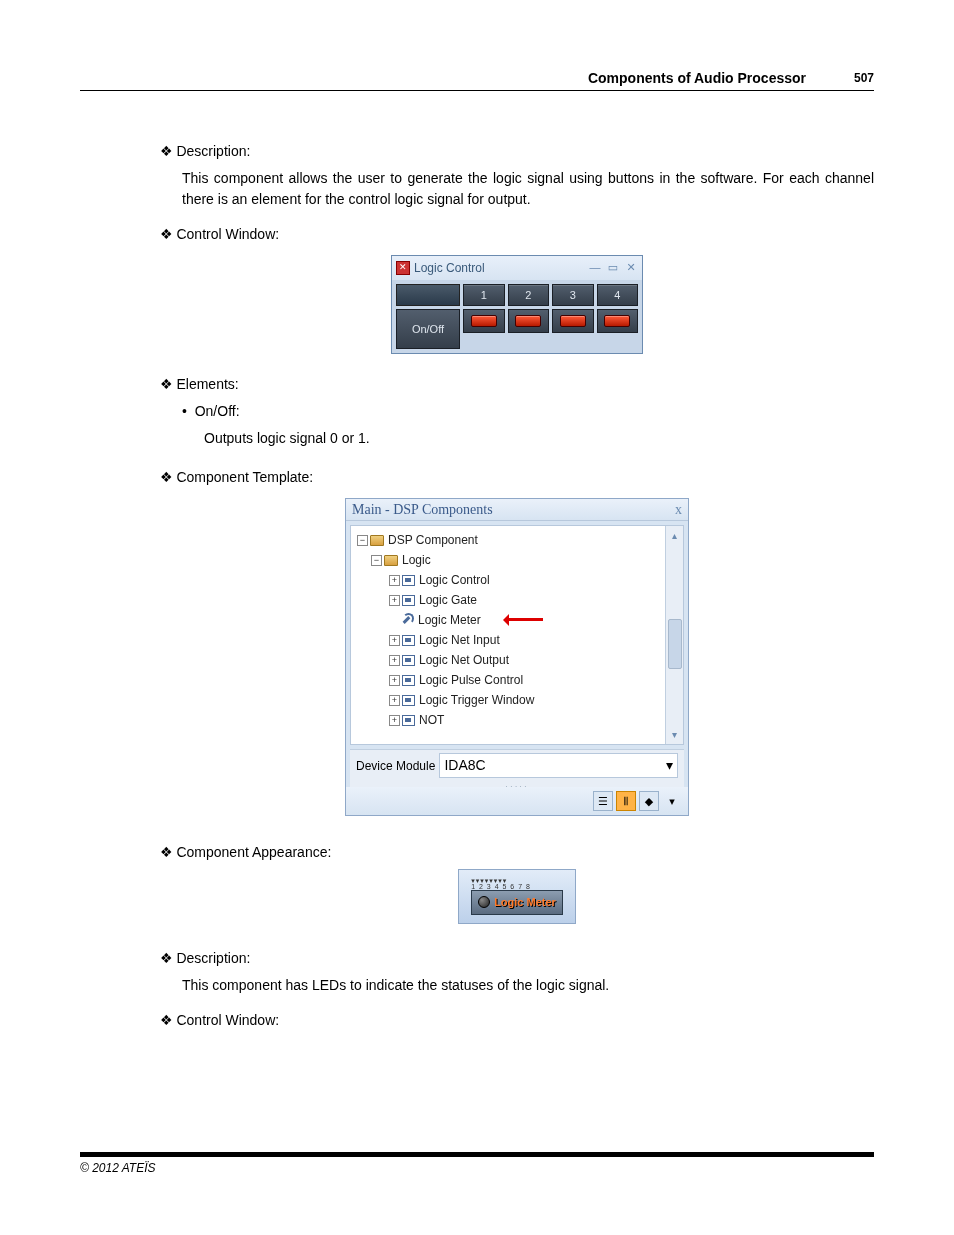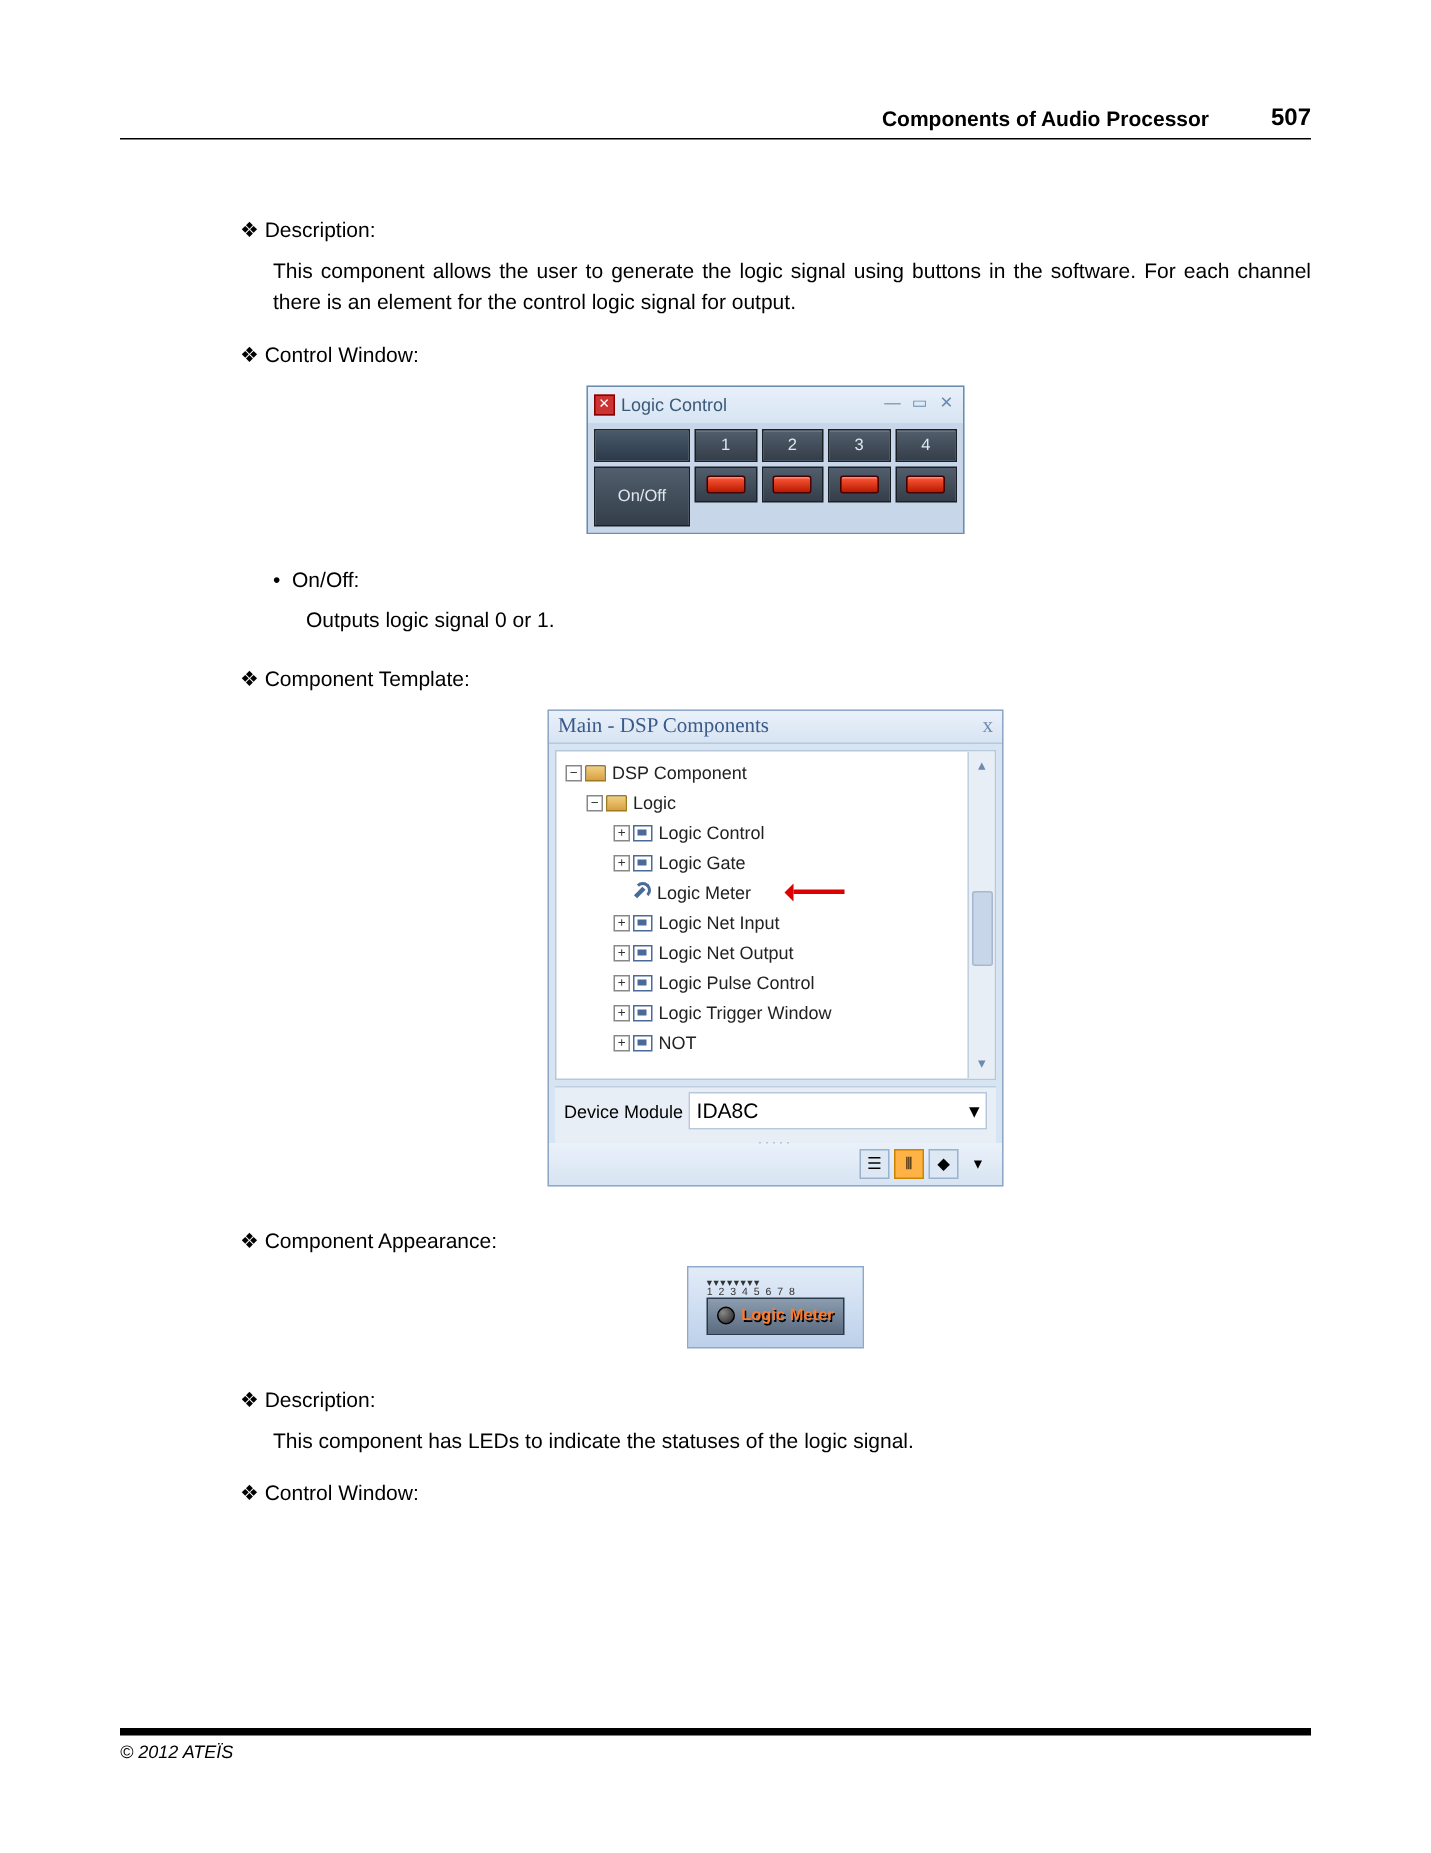--- a/index.html
+++ b/index.html
@@ -22,21 +22,21 @@
     padding-bottom: 4px;
     margin-bottom: 50px;
     gap: 18px;
   }
   .header-title {
     font-weight: bold;
     font-size: 14px;
   }
   .header-page {
     font-weight: bold;
-    font-size: 16px;
+    font-size: 12px;
     min-width: 50px;
     text-align: right;
   }
   .content {
     padding-left: 80px;
     font-size: 14px;
     line-height: 1.5;
   }
   .bul { margin-bottom: 6px; }
   .body-text { padding-left: 22px; margin-bottom: 14px; text-align: justify;}
@@ -101,21 +101,21 @@
   }
   .lc-btn{
     width:26px;height:12px;background:linear-gradient(#ff5a3a,#b81a00);
     border:1px solid #400;border-radius:2px;
     box-shadow: inset 0 1px 0 rgba(255,255,255,0.3);
   }
 
   
   .dsp-wrap{display:flex;justify-content:center;margin:10px 0 26px 0;}
   .dsp-panel{
-    width:304px;border:1px solid #8fa8c8;background:#d7e4f2;
+    width:344px;border:1px solid #8fa8c8;background:#d7e4f2;
     font-family:Tahoma, sans-serif;font-size:12px;
   }
   .dsp-titlebar{
     background:linear-gradient(#eaf1fa,#d7e4f2);
     height:22px;padding:2px 6px;color:#3a5a8a;font-family:"Times New Roman",serif;
     font-size:14px;display:flex;align-items:center;justify-content:space-between;
     border-bottom:1px solid #b7c8dc;
   }
   .dsp-tree{
     background:#fff;border:1px solid #b7c8dc;margin:4px;
@@ -238,20 +238,21 @@
           <div class="lc-cell">
               <span class="lc-btn"></span>
             </div>
           <div class="lc-cell">
               <span class="lc-btn"></span>
             </div>
         </div>
       </div>
     </div>
 
+    <div class="bul">❖ <span>Elements:</span></div>
     <div class="dot-bul">•&nbsp;&nbsp;<span>On/Off:</span></div>
     <div class="sub-text">Outputs logic signal 0 or 1.</div>
 
 
     <div class="bul">❖ <span>Component Template:</span></div>
 
     <div class="dsp-wrap">
       <div class="dsp-panel">
         <div class="dsp-titlebar">
           <span>Main - DSP Components</span>

